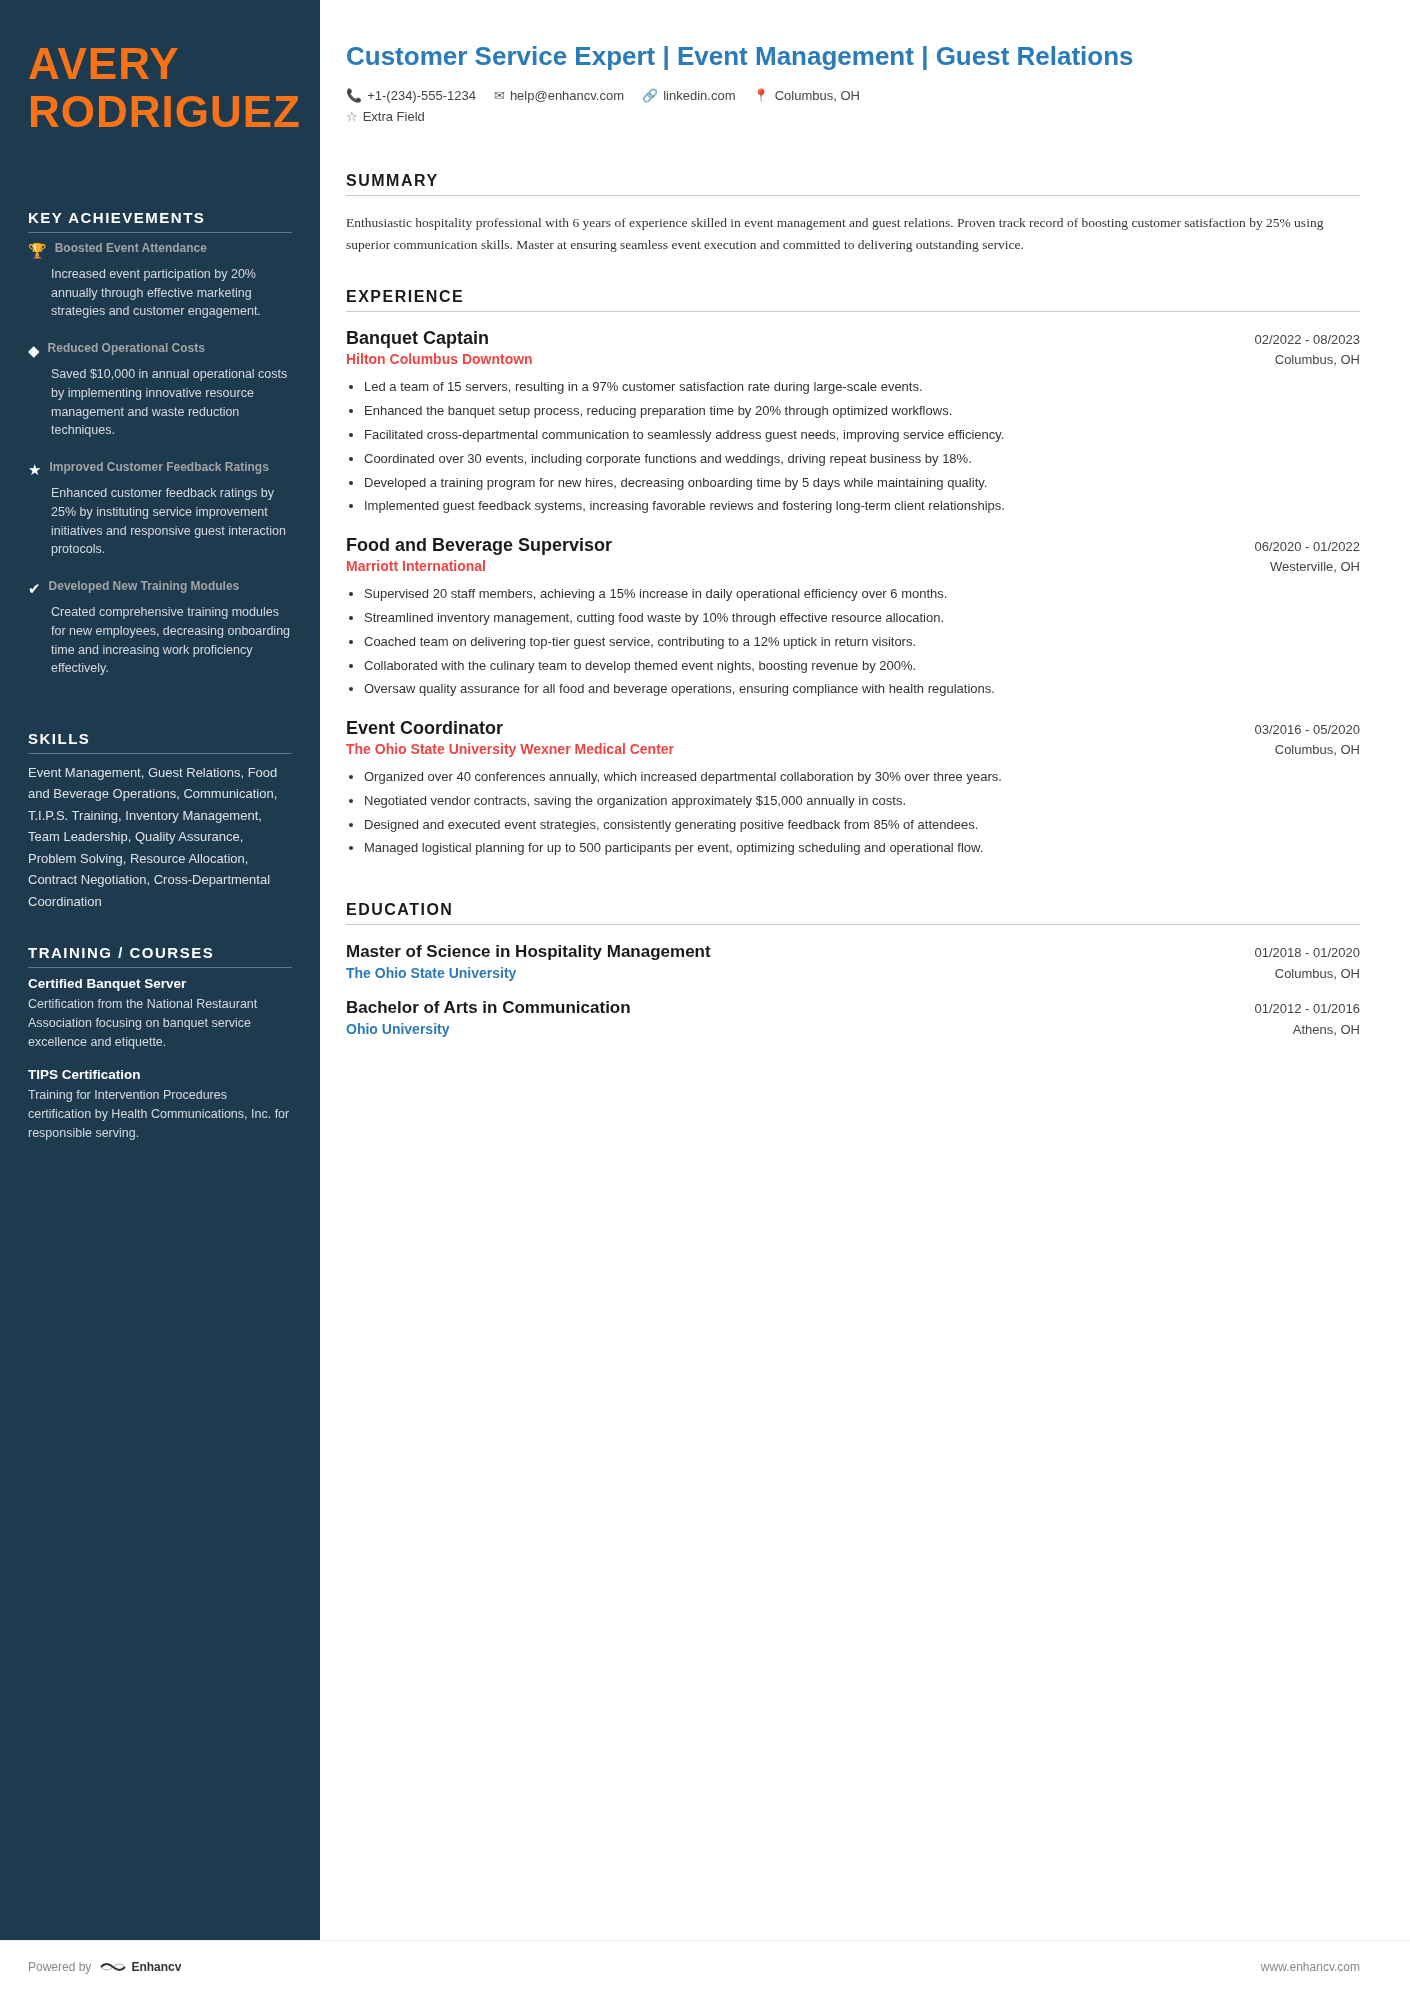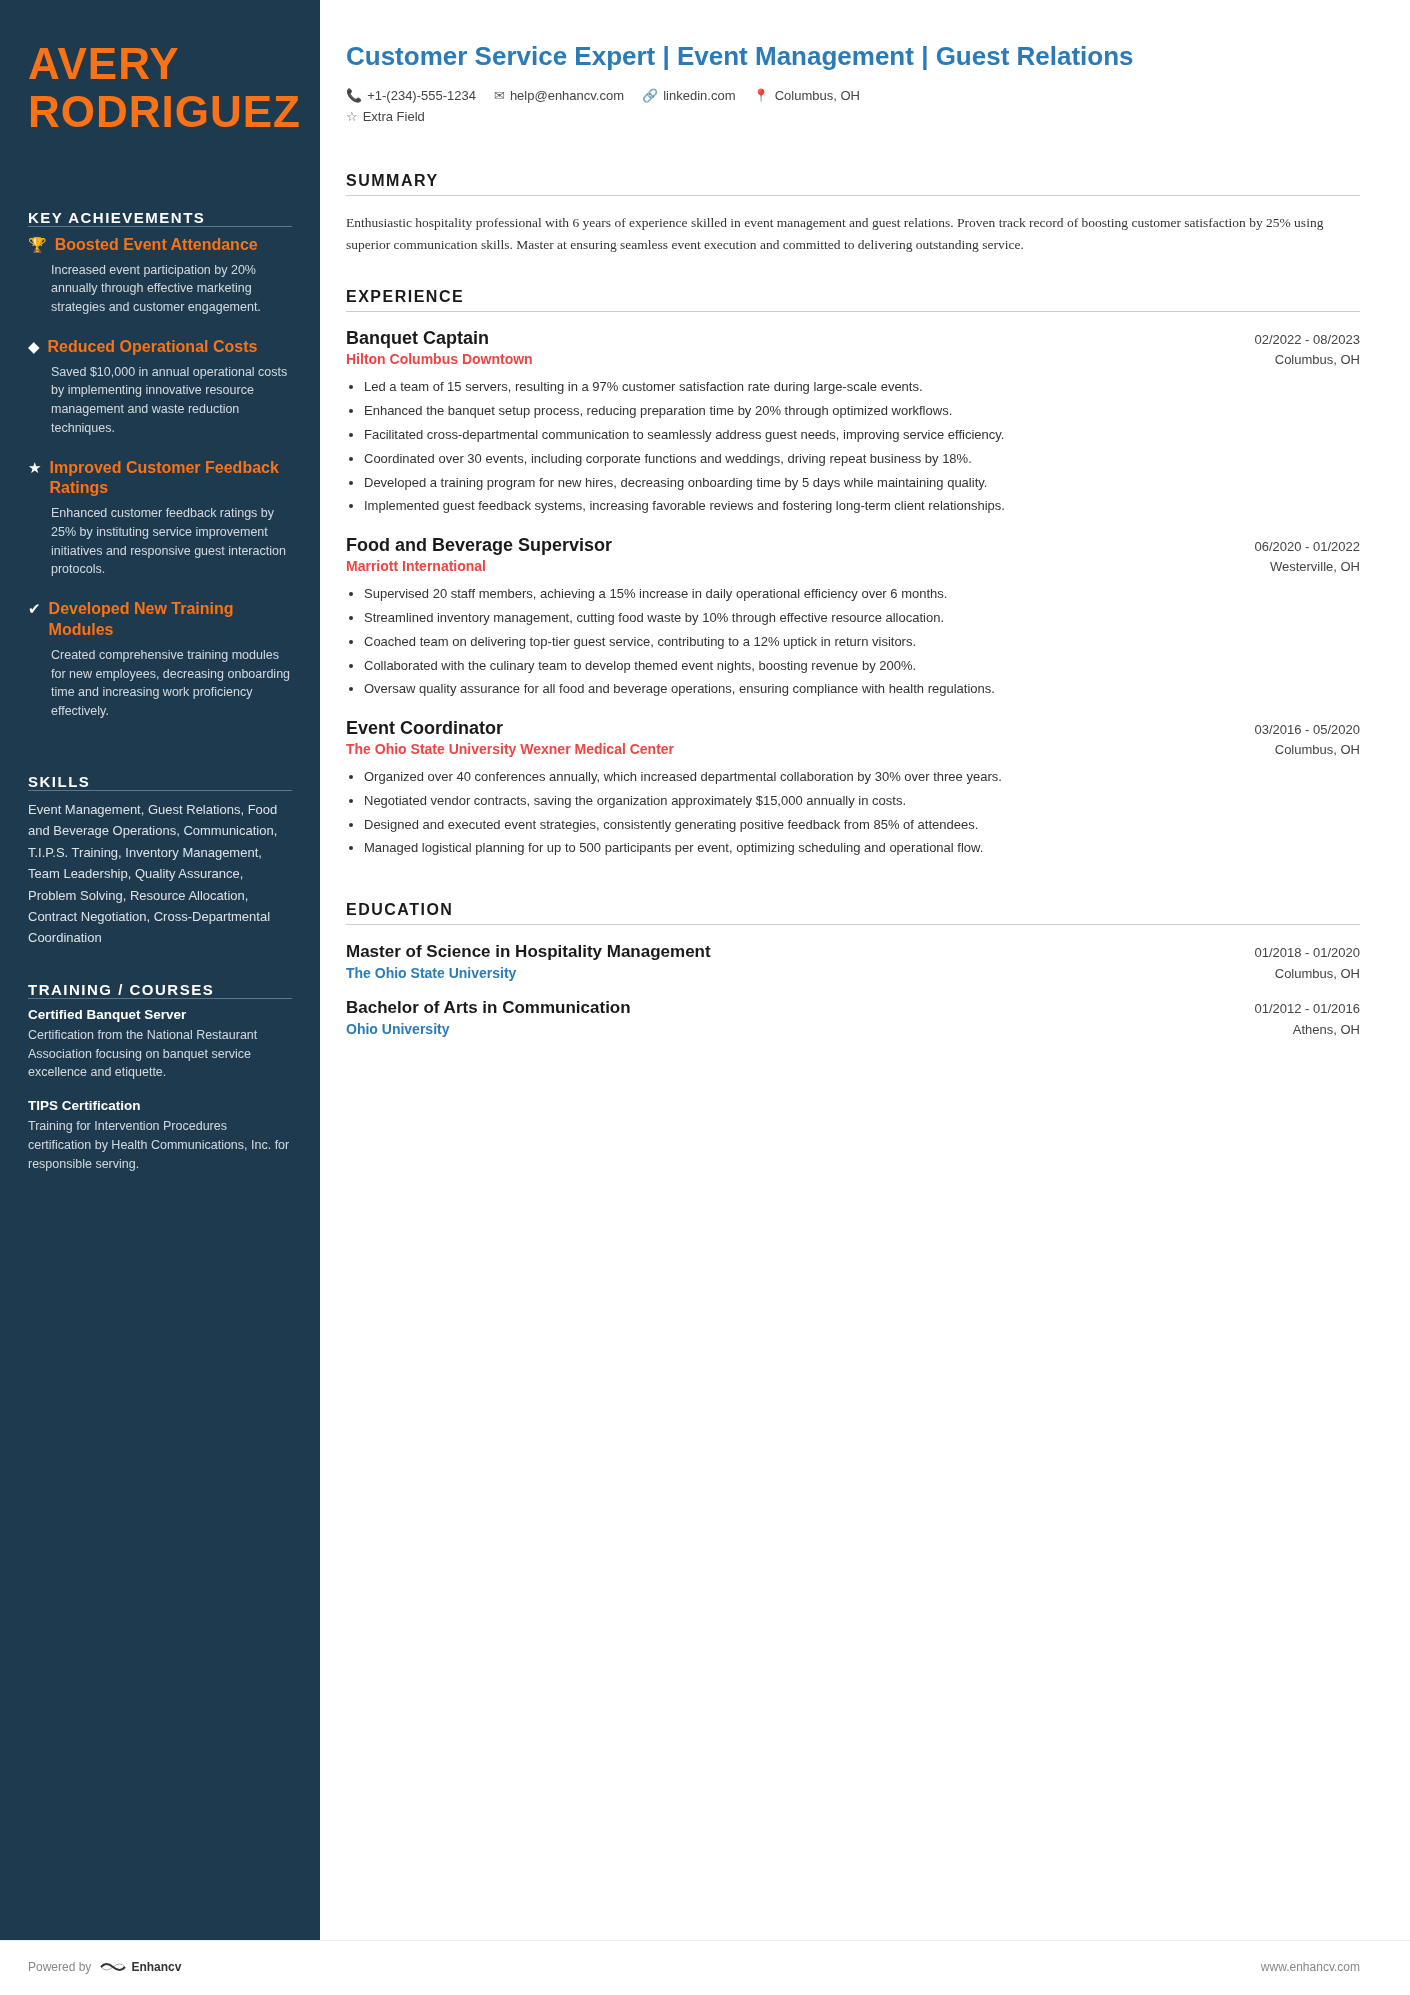--- a/index.html
+++ b/index.html
@@ -39,41 +39,42 @@
     }
     .sidebar-section-title {
       font-size: 15px;
       font-weight: 700;
       text-transform: uppercase;
       color: #fff;
       letter-spacing: 1.5px;
       margin-bottom: 8px;
       margin-top: 32px;
       border-bottom: 1px solid rgba(255,255,255,0.3);
+      padding-bottom: 6px;
     }
     .sidebar-section-title:first-of-type { margin-top: 0; }
     .achievement-item {
       margin-bottom: 20px;
     }
     .achievement-header {
       display: flex;
       align-items: flex-start;
       gap: 8px;
       margin-bottom: 5px;
     }
     .achievement-icon {
       font-size: 15px;
       flex-shrink: 0;
       margin-top: 1px;
       color: #fff;
     }
     .achievement-title {
-      font-size: 16px;
-      font-weight: 700;
-      color: #f97316;
+      font-size: 12px;
+      font-weight: 700;
+      color: #a3a3a3;
       line-height: 1.3;
     }
     .achievement-desc {
       font-size: 12.5px;
       color: rgba(255,255,255,0.8);
       line-height: 1.5;
       padding-left: 23px;
     }
     .skills-text {
       font-size: 13px;

